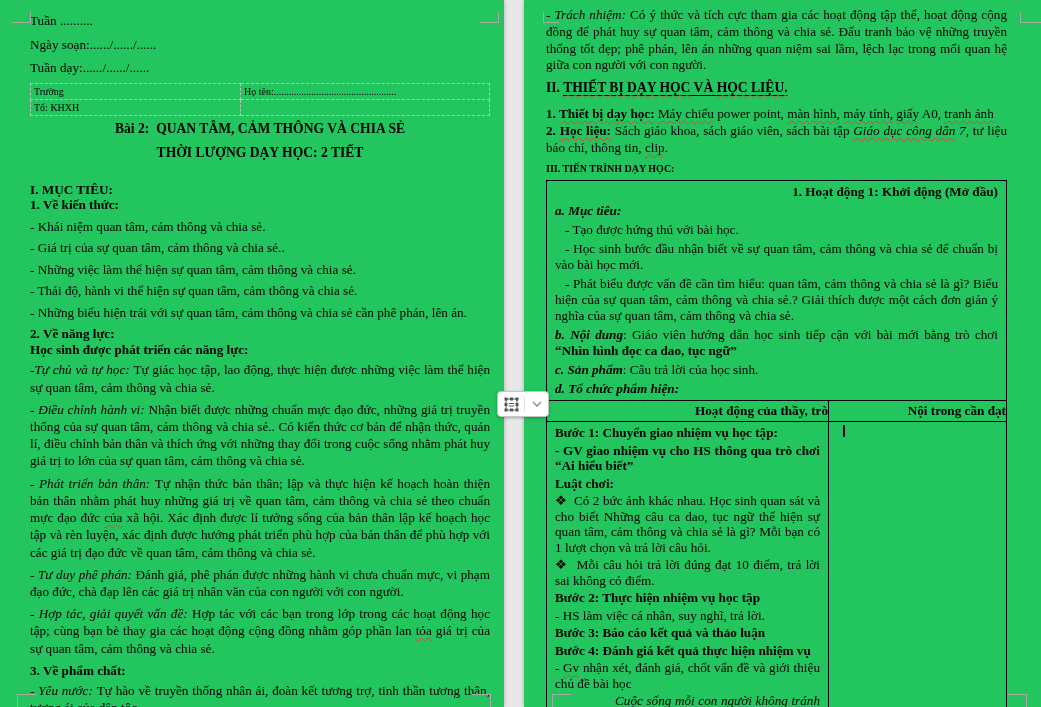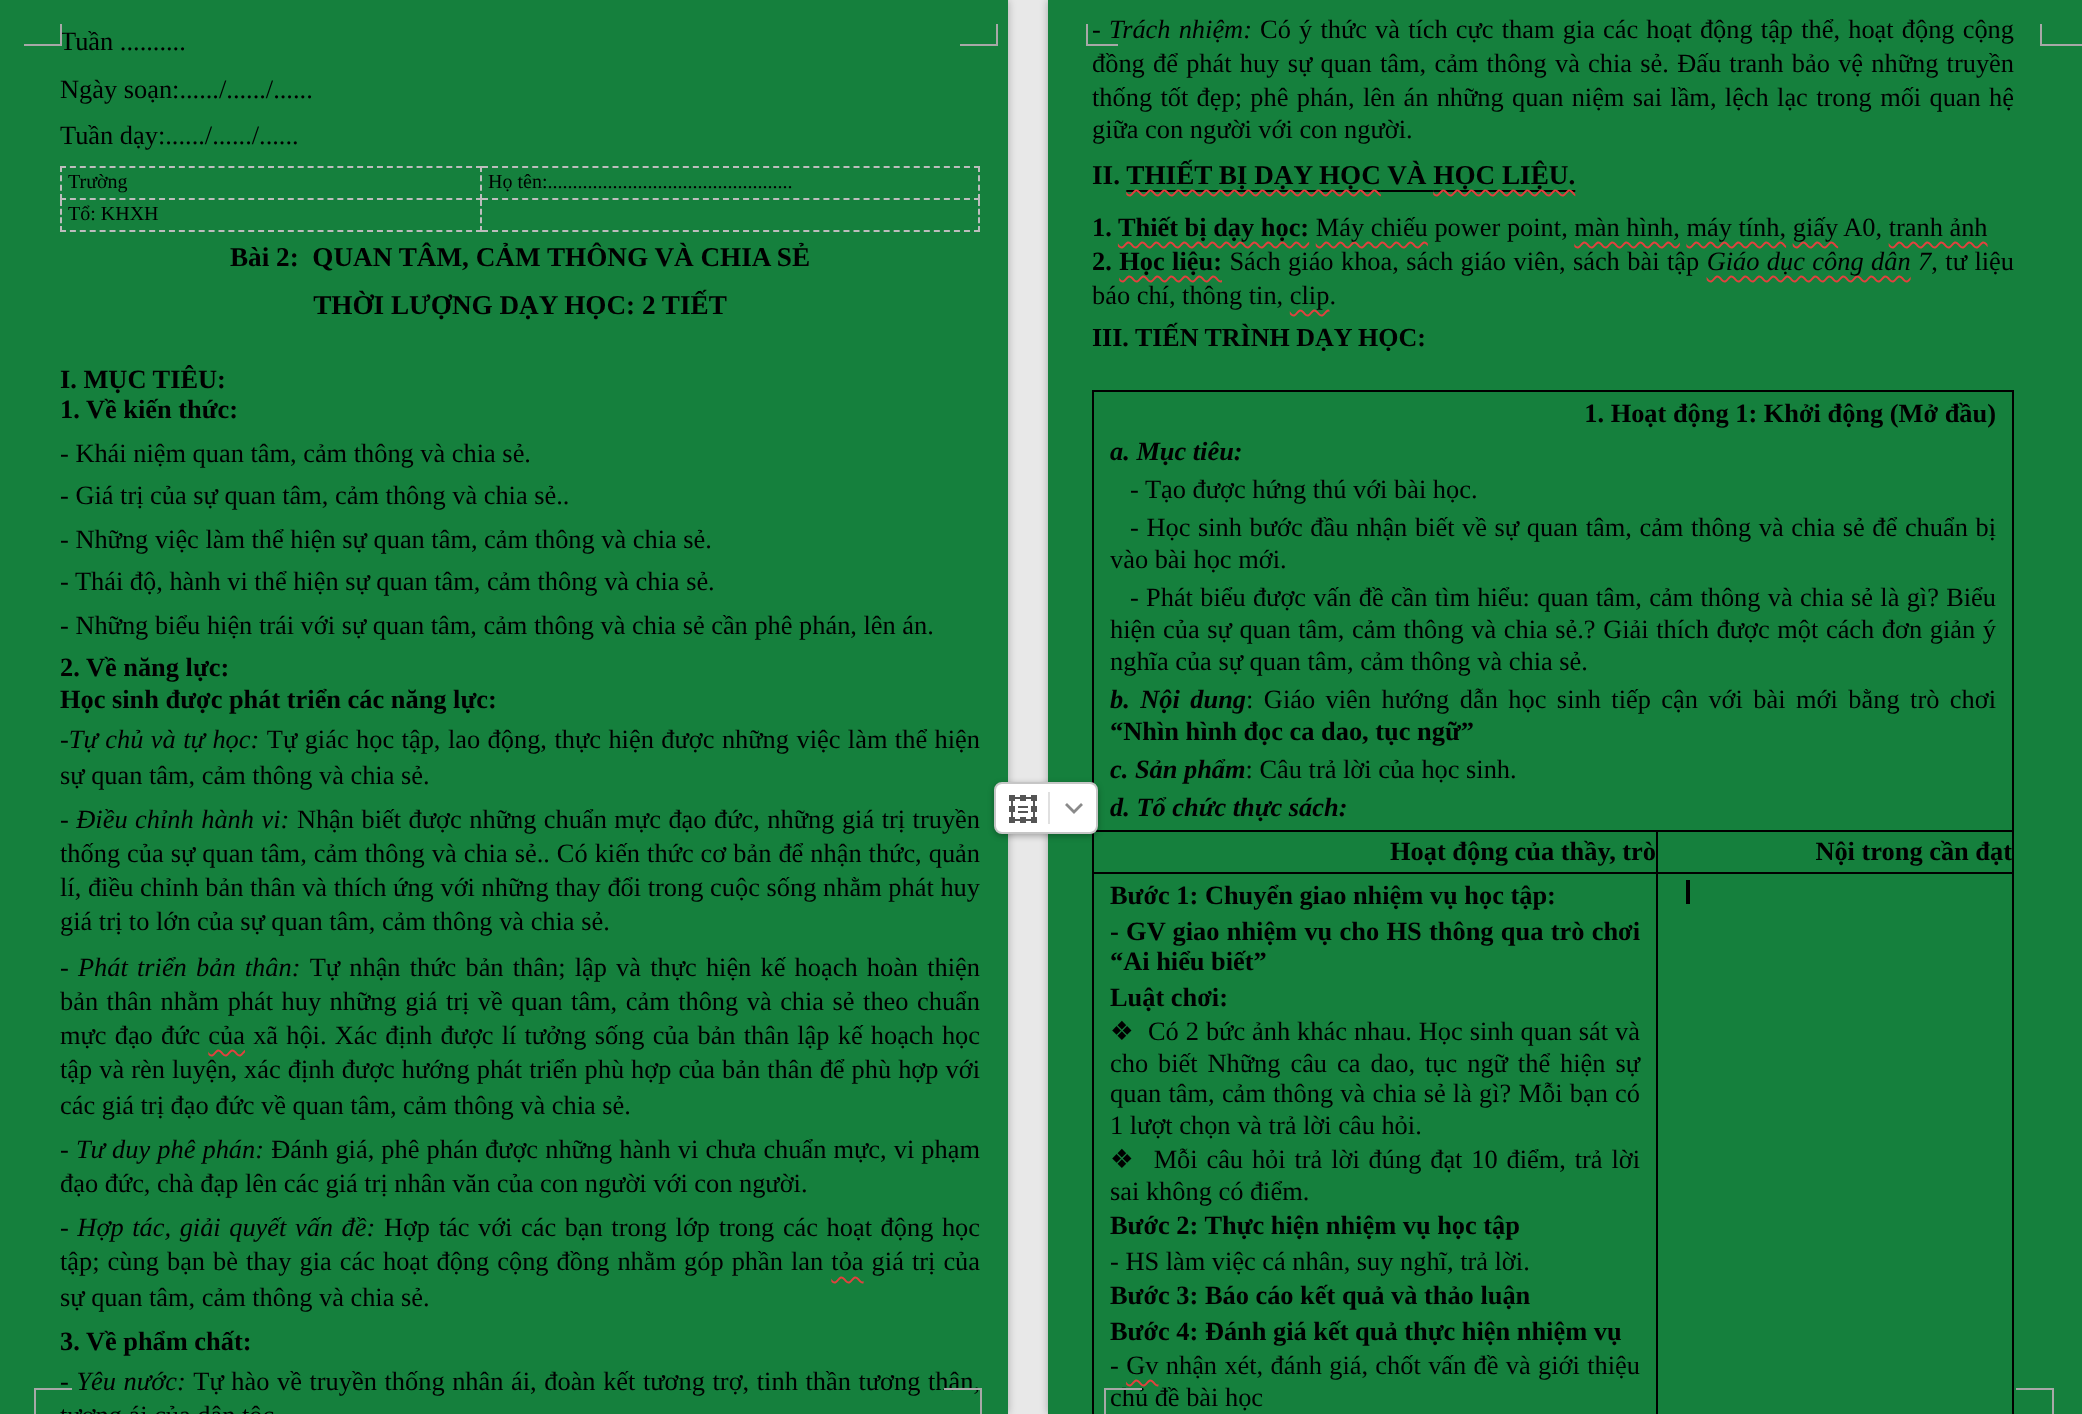--- a/index.html
+++ b/index.html
@@ -1,18 +1,18 @@
 <!DOCTYPE html>
 <html><head>
 <meta charset="utf-8">
 <style>
   html,body{margin:0;padding:0;background:#e8e8e8;}
   .stage{position:relative;width:1041px;height:707px;background:#e8e8e8;overflow:hidden;
          font-family:"Liberation Serif","DejaVu Serif",serif;color:#000;font-size:13.2px;}
-  .page{position:absolute;top:0;height:707px;background:#15803d;overflow:hidden;
+  .page{position:absolute;top:0;height:707px;background:#22c55e;overflow:hidden;
         box-shadow:0 0 4px rgba(0,0,0,.28);}
   .page-left{left:0;width:504px;}
   .page-right{left:524px;width:517px;}
   .content-l{padding:12px 14px 0 30px;}
   .content-r{padding:7px 34px 16px 22px;}
 
   p{margin:0;}
   .sb{font-weight:bold;}
   .si{font-style:italic;}
   .su{text-decoration:underline;text-decoration-thickness:1px;text-underline-offset:3px;}
@@ -32,21 +32,21 @@
   .hb-sp{margin:0 0 6px 0;}
   .item{line-height:16.6px;margin:0 0 5px 0;}
   .pj{text-align:justify;line-height:17.2px;margin:4px 0 5px 0;}
   .h3m{margin:6px 0 2px 0;}
 
   
   .trach{text-align:justify;line-height:16.8px;margin:0 0 5px 0;}
   .h2{font-weight:bold;font-size:13.6px;line-height:18px;margin:3px 0 8px 0;}
   .equip{line-height:17px;margin:0;}
   .mats{text-align:justify;line-height:17px;margin:0 0 4px 0;}
-  .h3{font-weight:bold;font-size:13px;line-height:17px;margin:1px 0 18px 0;}
+  .h3{font-weight:bold;font-size:10px;line-height:17px;margin:1px 0 3px 0;}
 
   .outer-table{border:1.5px solid #000;height:526px;display:flex;flex-direction:column;overflow:hidden;}
   .ot-head{padding:2px 8px 0 8px;flex:0 0 auto;}
   .tc{font-weight:bold;text-align:right;line-height:16px;margin:1px 0 3px 0;}
   .abcd{line-height:16px;margin:0 0 3px 0;}
   .obj{text-align:justify;line-height:16px;margin:0 0 3px 0;text-indent:10px;}
   .ig{display:grid;grid-template-columns:281px 1fr;grid-template-rows:auto 1fr;
       border-top:1.5px solid #000;flex:1 1 auto;min-height:0;}
   .igh{font-weight:bold;text-align:right;line-height:16px;padding:2px 0;border-bottom:1.5px solid #000;}
   .bl{border-left:1.5px solid #000;}
@@ -137,21 +137,21 @@
 
       <div class="outer-table">
         <div class="ot-head">
           <p class="tc">1. Hoạt động 1: Khởi động (Mở đầu)</p>
           <p class="abcd"><span class="sb si">a. Mục tiêu:</span></p>
           <p class="obj">- Tạo được hứng thú với bài học.</p>
           <p class="obj">- Học sinh bước đầu nhận biết về sự quan tâm, cảm thông và chia sẻ để chuẩn bị vào bài học mới.</p>
           <p class="obj">- Phát biểu được vấn đề cần tìm hiểu: quan tâm, cảm thông và chia sẻ là gì? Biểu hiện của sự quan tâm, cảm thông và chia sẻ.? Giải thích được một cách đơn giản ý nghĩa của sự quan tâm, cảm thông và chia sẻ.</p>
           <p class="abcd" style="text-align:justify"><span class="sb si">b. Nội dung</span><span>: Giáo viên hướng dẫn học sinh tiếp cận với bài mới bằng trò chơi </span><span class="sb">“Nhìn hình đọc ca dao, tục ngữ”</span></p>
           <p class="abcd"><span class="sb si">c. Sản phẩm</span><span>: Câu trả lời của học sinh.</span></p>
-          <p class="abcd"><span class="sb si">d. Tổ chức thực sách:</span></p>
+          <p class="abcd"><span class="sb si">d. Tổ chức phẩm hiện:</span></p>
         </div>
         <div class="ig">
           <div class="igh">Hoạt động của thầy, trò</div>
           <div class="igh bl">Nội trong cần đạt</div>
           <div class="igc">
             <p class="tp"><span class="sb">Bước 1: Chuyển giao nhiệm vụ học tập:</span></p>
             <p class="tp"><span class="sb">- GV giao nhiệm vụ cho HS thông qua trò chơi “Ai hiểu biết”</span></p>
             <p class="tp"><span class="sb">Luật chơi:</span></p>
             <p class="tp"><span>❖&nbsp;&nbsp;Có 2 bức ảnh khác nhau. Học sinh quan sát và cho biết Những câu ca dao, tục ngữ thể hiện sự quan tâm, cảm thông và chia sẻ là gì? Mỗi bạn có 1 lượt chọn và trả lời câu hỏi.</span></p>
             <p class="tp"><span>❖&nbsp;&nbsp;Mỗi câu hỏi trả lời đúng đạt 10 điểm, trả lời sai không có điểm.</span></p>

